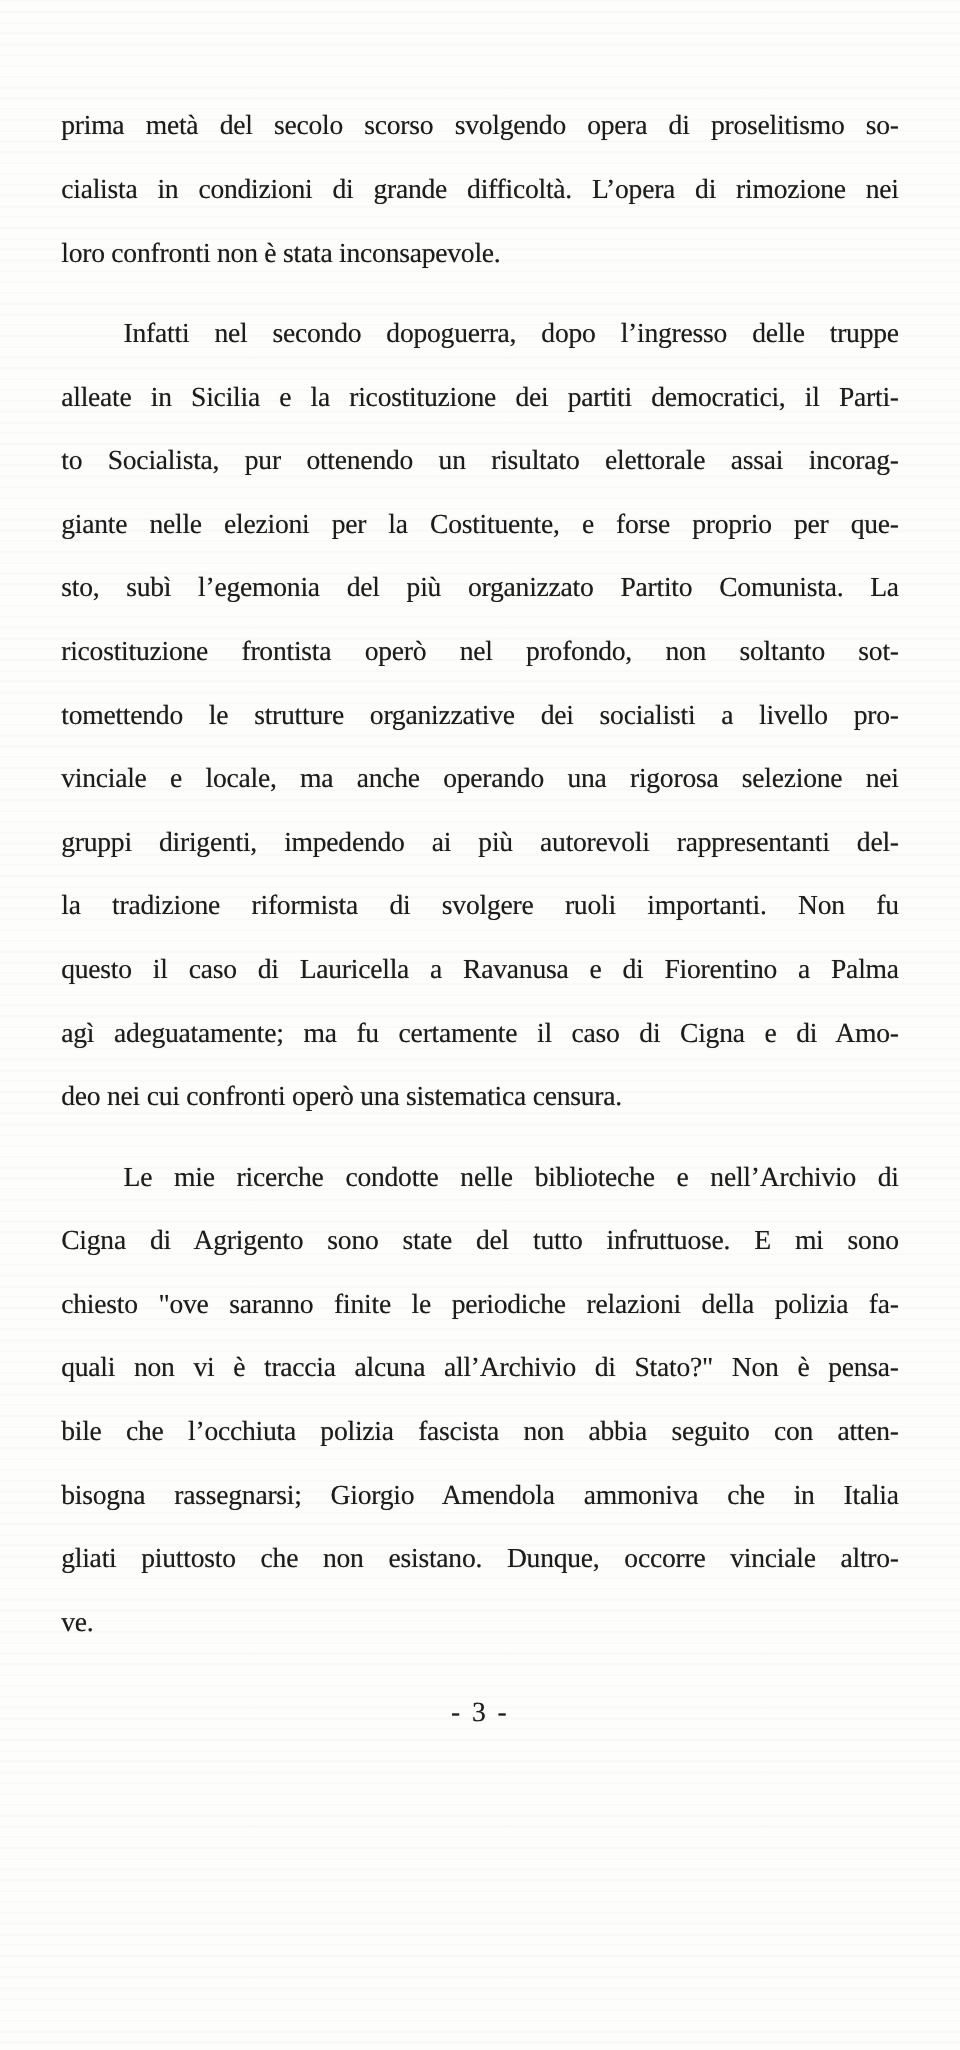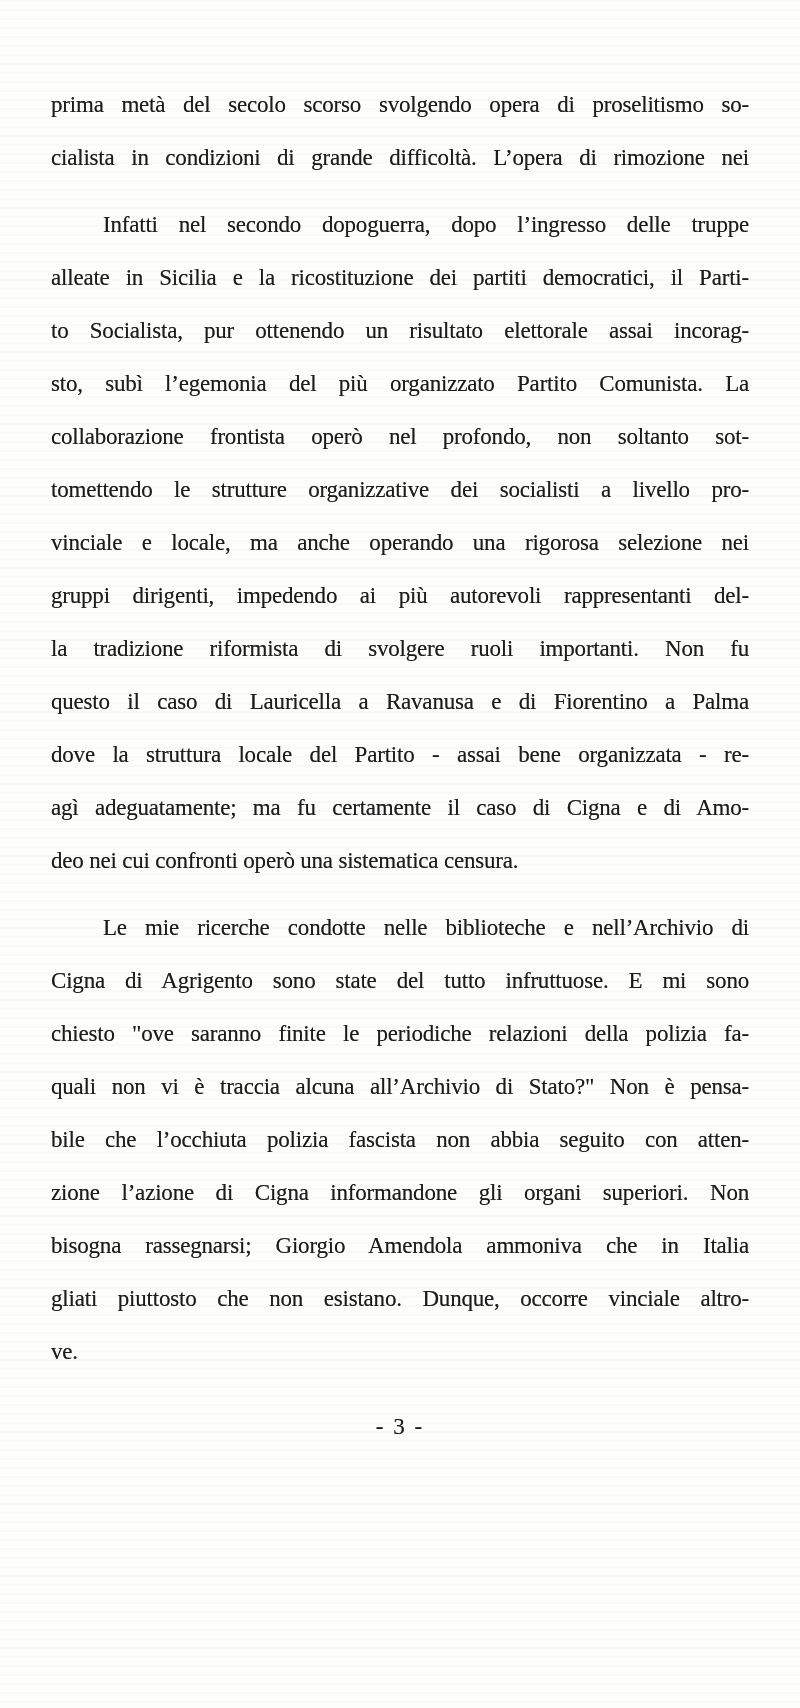--- a/index.html
+++ b/index.html
@@ -48,43 +48,43 @@
   }
 </style>
 </head>
 <body style="--ink: #1c1c1c; --paper: #fdfdfc;">
 
 <div class="page">
   <div id="paragraphs">
       <div class="paragraph">
         <div class="line">prima metà del secolo scorso svolgendo opera di proselitismo so-</div>
         <div class="line">cialista in condizioni di grande difficoltà. L’opera di rimozione nei</div>
+        <div class="line para-last">loro confronti non è stata inconsapevole.</div>
       </div>
       <div class="paragraph">
         <div class="line indented">Infatti nel secondo dopoguerra, dopo l’ingresso delle truppe</div>
         <div class="line">alleate in Sicilia e la ricostituzione dei partiti democratici, il Parti-</div>
         <div class="line">to Socialista, pur ottenendo un risultato elettorale assai incorag-</div>
+        <div class="line">giante nelle elezioni per la Costituente, e forse proprio per que-</div>
         <div class="line">sto, subì l’egemonia del più organizzato Partito Comunista.  La</div>
-        <div class="line">collaborazione frontista operò nel profondo, non soltanto sot-</div>
+        <div class="line">ricostituzione frontista operò nel profondo, non soltanto sot-</div>
         <div class="line">tomettendo le strutture organizzative dei socialisti a livello pro-</div>
         <div class="line">vinciale e locale, ma anche operando una rigorosa selezione nei</div>
         <div class="line">gruppi dirigenti, impedendo ai più autorevoli rappresentanti del-</div>
         <div class="line">la tradizione riformista di svolgere ruoli importanti. Non fu</div>
         <div class="line">questo il caso di Lauricella a Ravanusa e di Fiorentino a Palma</div>
-        <div class="line">dove la struttura locale del Partito - assai bene organizzata - re-</div>
         <div class="line">agì adeguatamente; ma fu certamente il caso di Cigna e di Amo-</div>
         <div class="line para-last">deo nei cui confronti operò una sistematica censura.</div>
       </div>
       <div class="paragraph">
         <div class="line indented">Le mie ricerche condotte nelle biblioteche e nell’Archivio di</div>
         <div class="line">Cigna di Agrigento sono state del tutto infruttuose. E mi sono</div>
         <div class="line">chiesto "ove saranno finite le periodiche relazioni della polizia fa-</div>
         <div class="line">quali non vi è traccia alcuna all’Archivio di Stato?" Non è pensa-</div>
         <div class="line">bile che l’occhiuta polizia fascista non abbia seguito con atten-</div>
-        <div class="line">zione l’azione di Cigna informandone gli organi superiori. Non</div>
         <div class="line">bisogna rassegnarsi; Giorgio Amendola ammoniva che in Italia</div>
         <div class="line">gliati piuttosto che non esistano. Dunque, occorre vinciale altro-</div>
         <div class="line para-last">ve.</div>
       </div>
     </div>
   <div class="footer">
     <span>- 3 -</span>
   </div>
 </div>
 

